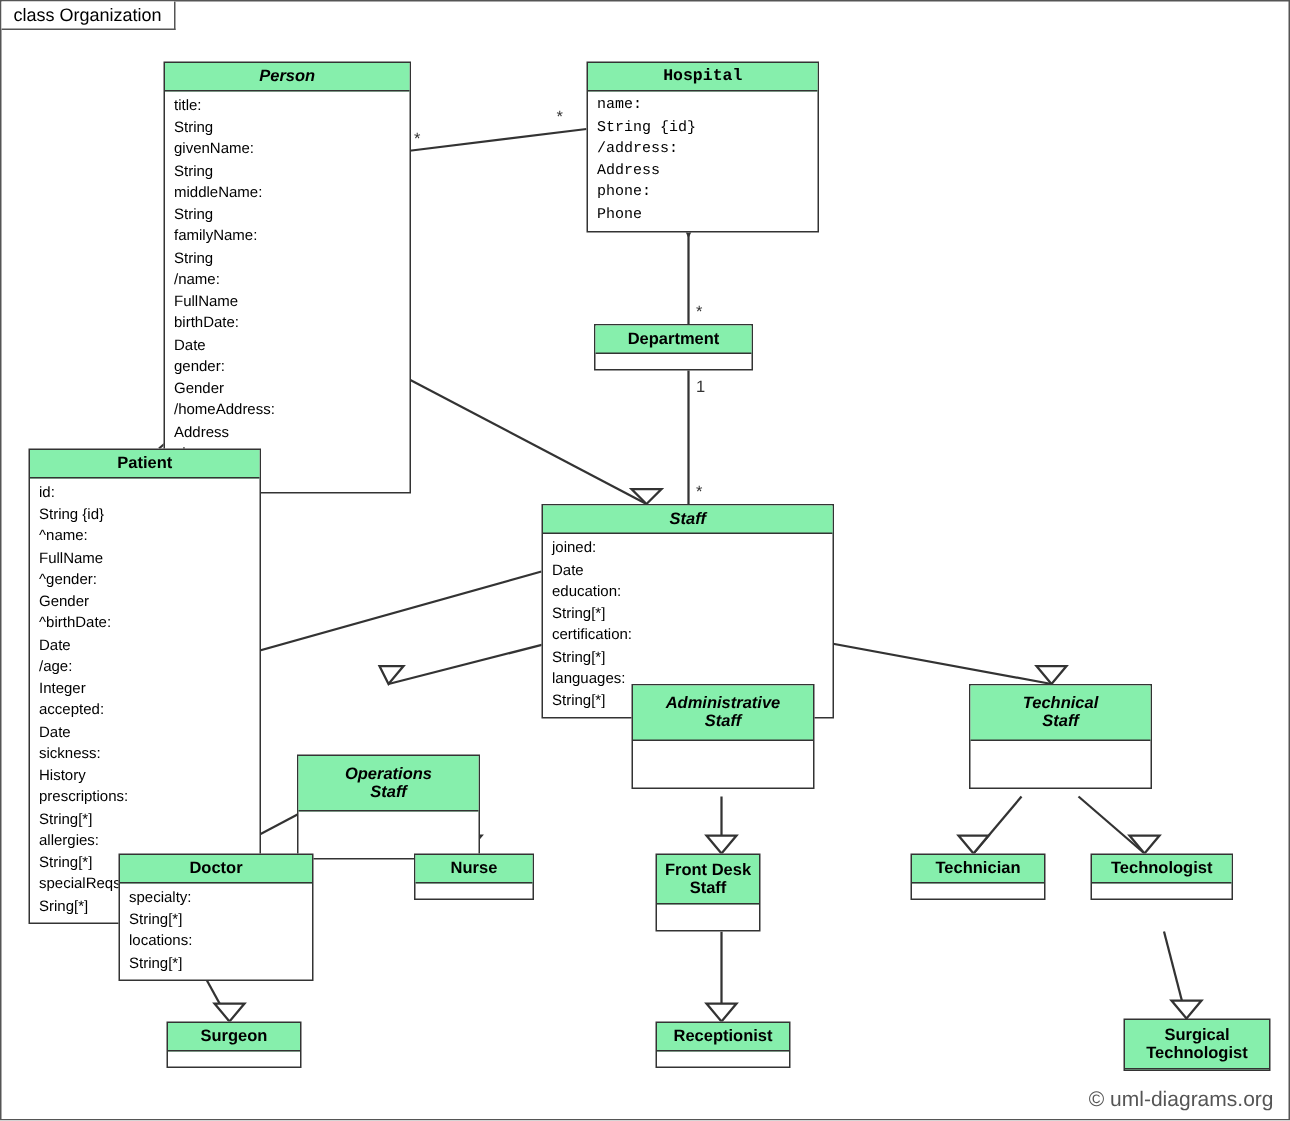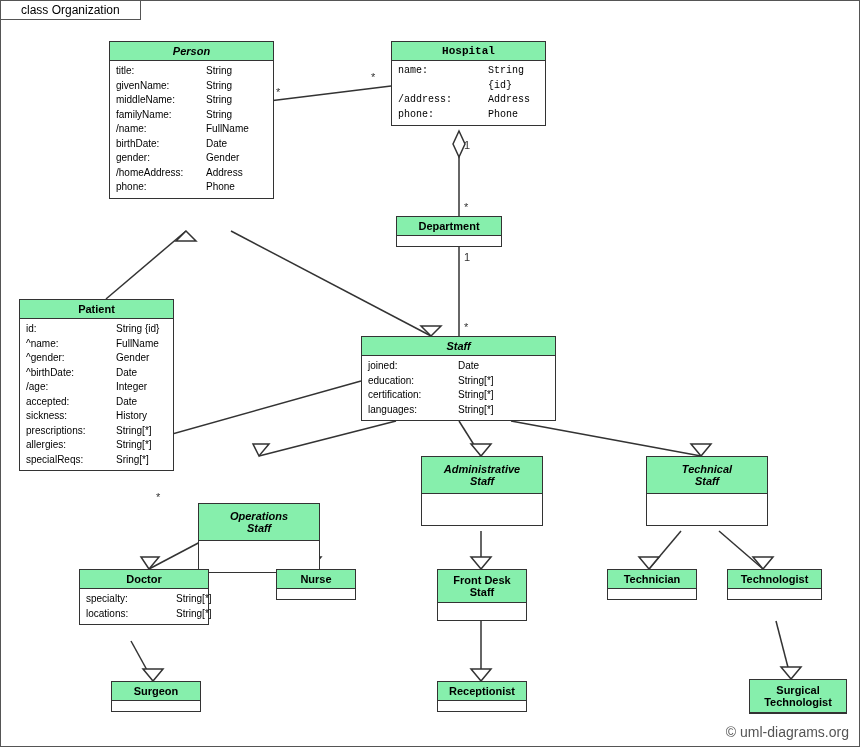--- a/index.html
+++ b/index.html
@@ -19,21 +19,21 @@
       border: 1px solid #555;
       background: #fff;
     }
     .corner-label {
       position: absolute;
       top: 0;
       left: 0;
       border: 1px solid #555;
       border-top: none;
       border-left: none;
-      padding: 2px 20px;
+      padding: 2px 8px;
       font-size: 12px;
       background: #fff;
     }
     .uml-class {
       position: absolute;
       border: 1.5px solid #333;
       background: #fff;
       text-align: center;
     }
     .uml-class .class-name {
@@ -48,21 +48,22 @@
       font-style: normal;
     }
     .uml-class .class-attrs {
       padding: 3px 6px;
       text-align: left;
       font-size: 10px;
       line-height: 1.45;
     }
     .attr-row {
       display: flex;
-      gap: 20px;
+      gap: 0;
+      flex-direction: column;
     }
     .attr-name { min-width: 70px; }
     .attr-type { }
 
     
     .svg-overlay {
       position: absolute;
       top: 0; left: 0;
       width: 860px;
       height: 747px;
@@ -300,21 +301,21 @@
           <span class="attr-type">String[*]</span>
         </div>
     </div>
   </div>
 
   <div class="uml-class" style="left:275px; top:568px; width:80px;">
     <div class="class-name normal">Nurse</div>
     <div class="class-attrs" style="height:10px;"></div>
   </div>
 
-  <div class="uml-class" style="left:436px; top:568px; width:90px; min-height:52px;">
+  <div class="uml-class" style="left:436px; top:568px; width:70px; min-height:52px;">
     <div class="class-name normal" style="padding:4px;">Front Desk<br>Staff</div>
   </div>
 
   <div class="uml-class" style="left:606px; top:568px; width:90px;">
     <div class="class-name normal">Technician</div>
     <div class="class-attrs" style="height:10px;"></div>
   </div>
 
   <div class="uml-class" style="left:726px; top:568px; width:95px;">
     <div class="class-name normal">Technologist</div>

